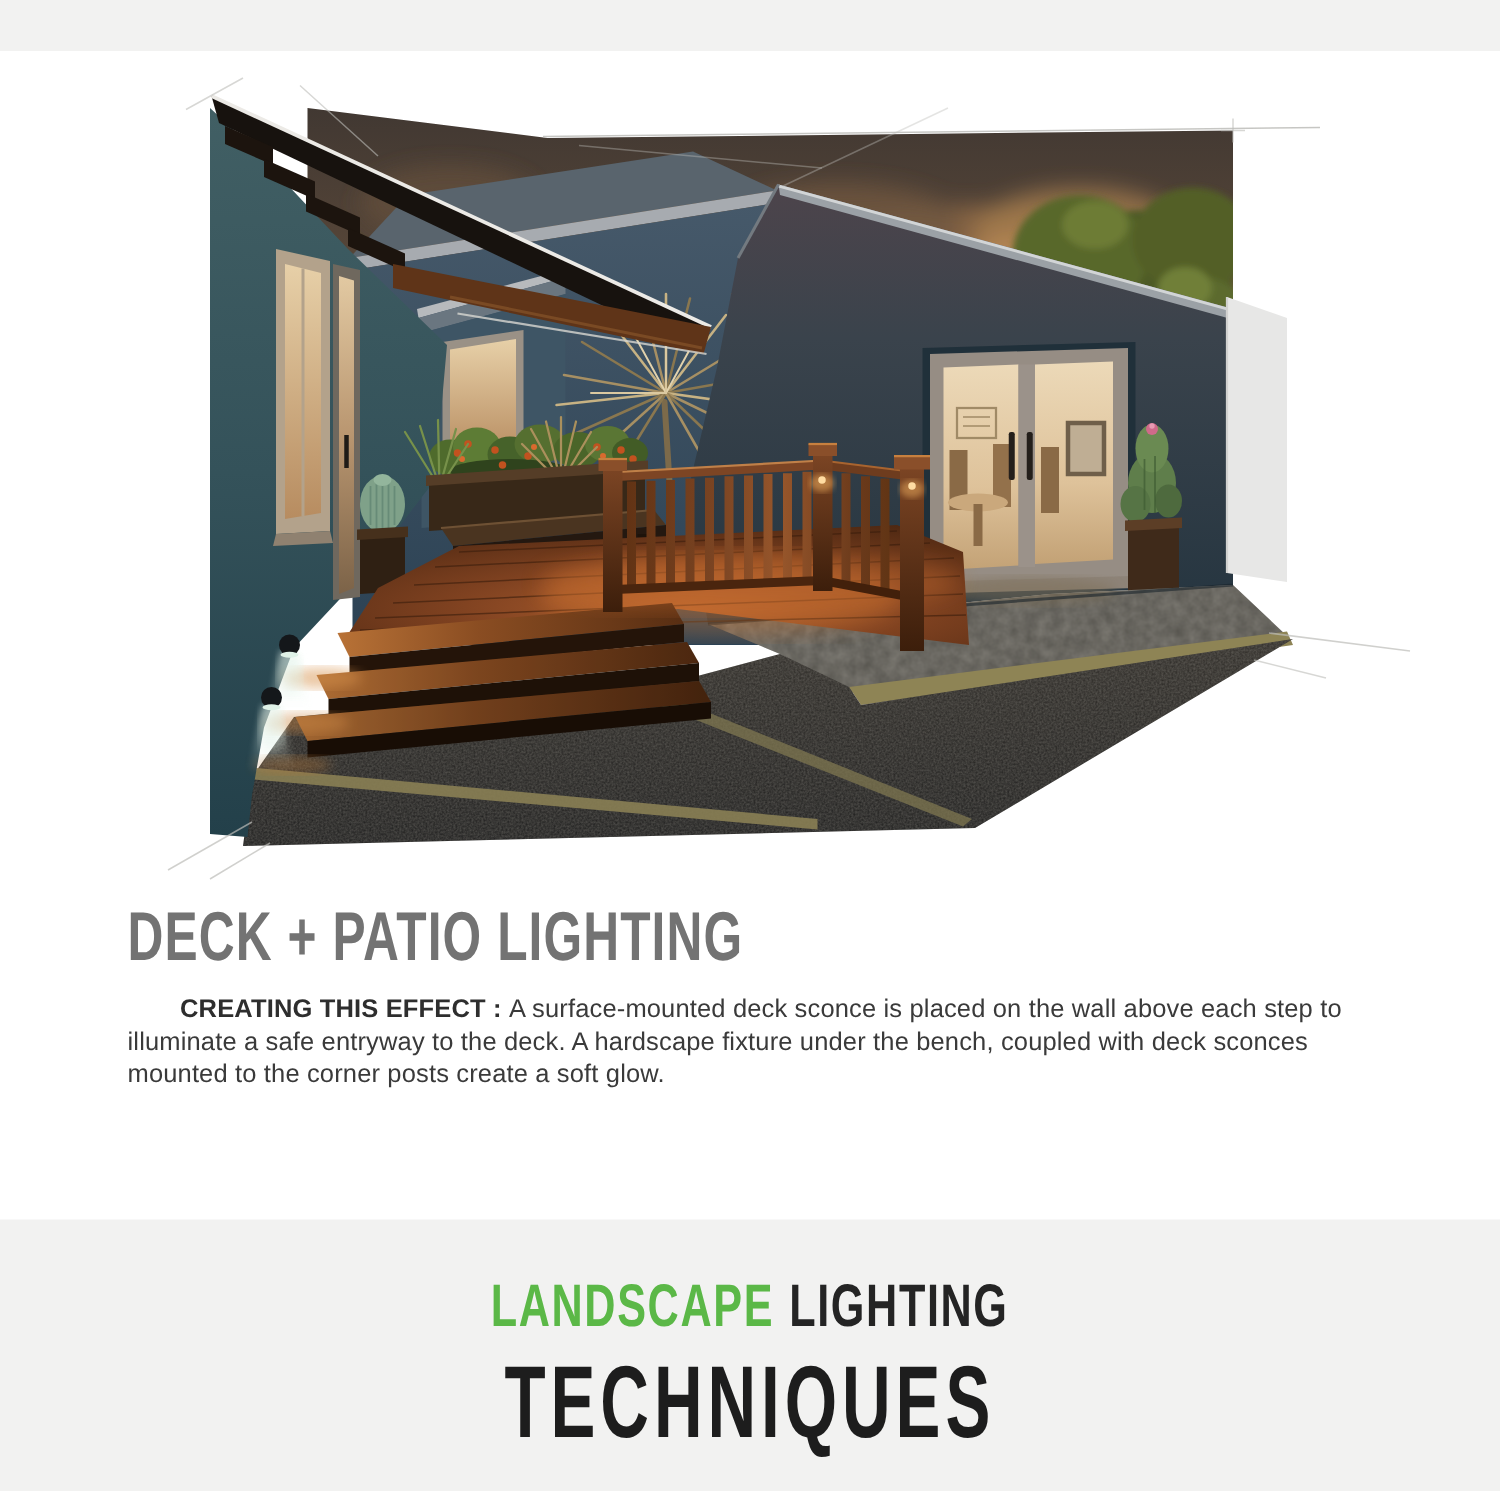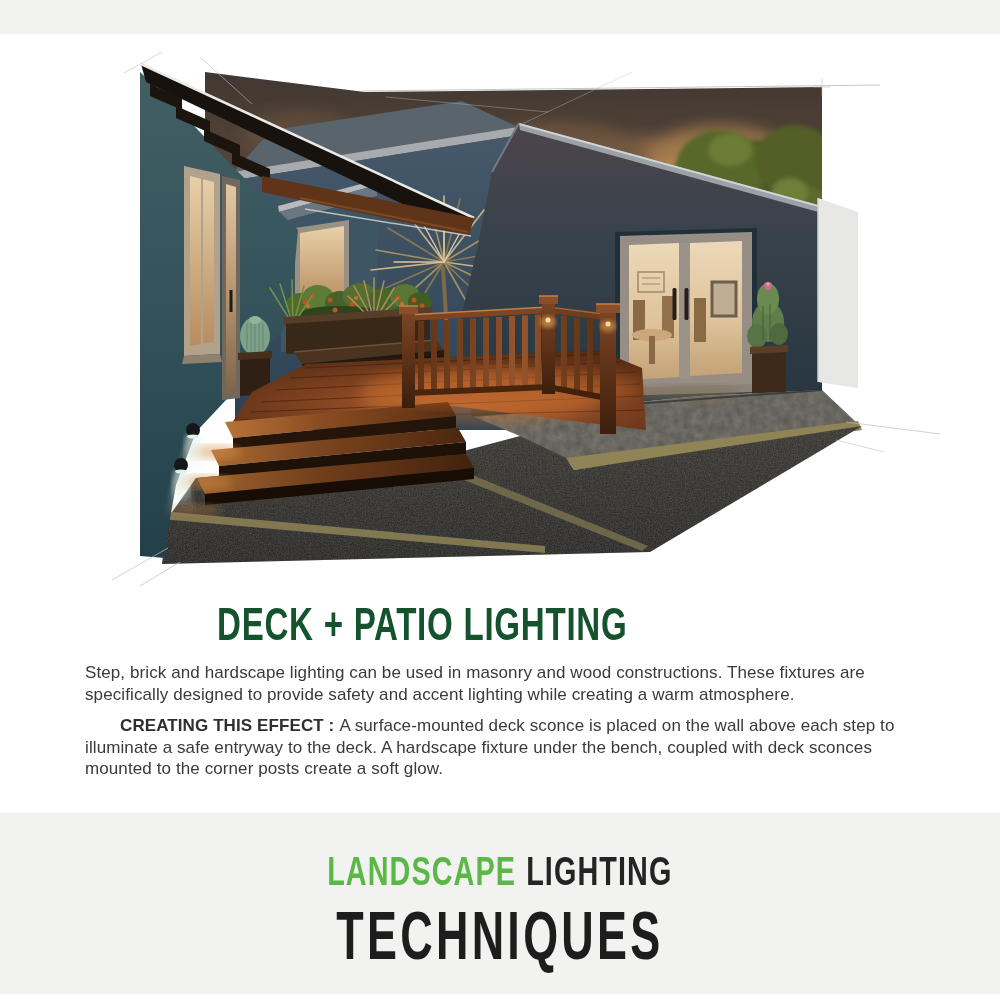--- a/index.html
+++ b/index.html
@@ -4,21 +4,21 @@
 <style>
   html,body{margin:0;padding:0;background:#ffffff;}
   .page{position:relative;width:1000px;height:1000px;background:#ffffff;overflow:hidden;
         font-family:"Liberation Sans", sans-serif;}
   .top-band{position:absolute;left:0;top:0;width:1000px;height:34px;background:#f2f2f1;}
   .hero{position:absolute;left:105px;top:50px;width:845px;height:540px;}
   .hero svg{display:block;width:845px;height:540px;}
   .copy{position:absolute;left:85px;top:600px;width:835px;}
   .cond{display:inline-block;transform:scaleX(0.72);transform-origin:left center;white-space:nowrap;}
   h1.title{margin:0 0 14px 0;font-size:46px;line-height:1.05;font-weight:bold;
-           letter-spacing:1px;color:#14532d;text-align:center;}
+           letter-spacing:1px;color:#737373;}
   .copy p{margin:0 0 10px 0;font-size:17px;line-height:21.5px;color:#3a3a3a;letter-spacing:0.1px;}
   .copy p strong{color:#2e2e2e;margin-right:5px;margin-left:35px;}
   .footer{position:absolute;left:0;top:813px;width:1000px;height:181px;background:#f2f2f1;
           display:flex;flex-direction:column;align-items:center;}
   .brand-line{margin-top:36px;font-size:40px;font-weight:bold;letter-spacing:1.5px;
               transform:scaleX(0.72);transform-origin:center;white-space:nowrap;color:#242424;}
   .brand-line .green{color:#5bb847;margin-right:14px;}
   .brand-title{margin-top:2px;font-size:68px;font-weight:bold;letter-spacing:5px;
                transform:scaleX(0.66);transform-origin:center;white-space:nowrap;color:#1d1d1d;}
 </style>
@@ -431,21 +431,20 @@
       <line x1="112" y1="580" x2="168" y2="548" opacity="0.7"></line>
       <line x1="140" y1="586" x2="180" y2="562" opacity="0.7"></line>
       <line x1="846" y1="422" x2="940" y2="434" opacity="0.7"></line>
       <line x1="836" y1="440" x2="884" y2="452" opacity="0.6"></line>
     </g>
   </svg>
   </div>
 
   <section class="copy">
     <h1 class="title"><span class="cond">DECK + PATIO LIGHTING</span></h1>
-    <p>Step, brick and hardscape lighting can be used in masonry and wood constructions. These fixtures are specifically designed to provide safety and accent lighting while creating a warm atmosphere.</p>
     <p><strong>CREATING THIS EFFECT :</strong><span>A surface-mounted deck sconce is placed on the wall above each step to illuminate a safe entryway to the deck. A hardscape fixture under the bench, coupled with deck sconces mounted to the corner posts create a soft glow.</span></p>
   </section>
 
   <footer class="footer">
     <div class="brand-line">
       <span class="green">LANDSCAPE</span><span class="dark">LIGHTING</span>
     </div>
     <div class="brand-title">TECHNIQUES</div>
   </footer>
 </div>

